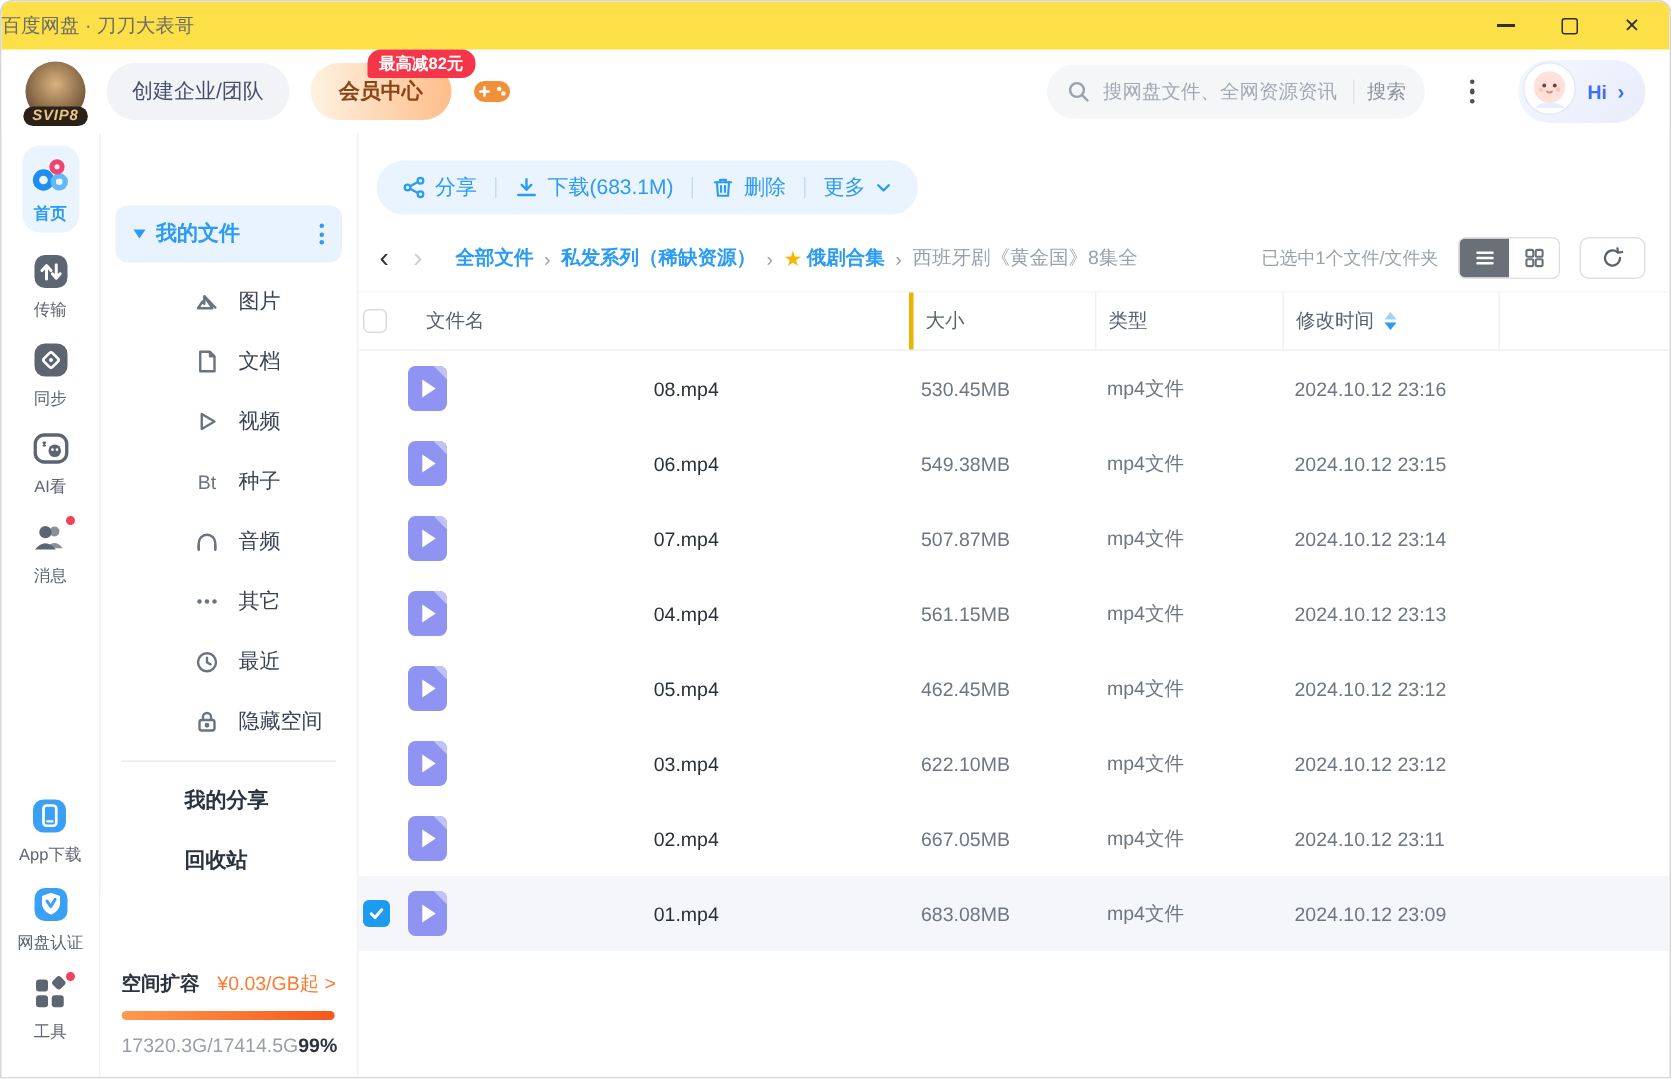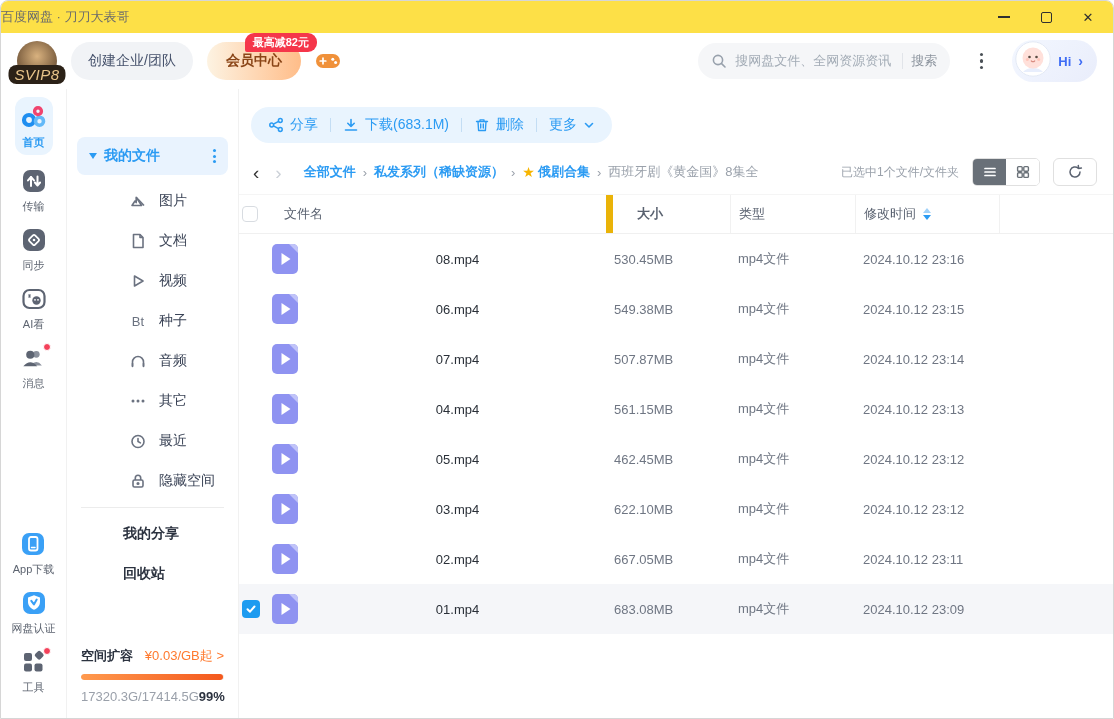--- a/index.html
+++ b/index.html
@@ -10,21 +10,21 @@
   .titlebar { height:32px; background:#fde047; position:relative; display:flex; align-items:center; justify-content:flex-start; }
   .tb-title { font-size:13px; color:#6b6b6b; }
   .win-controls { position:absolute; right:4px; top:0; height:100%; display:flex; }
   .win-btn { width:42px; height:100%; display:flex; align-items:center; justify-content:center; color:#303030; font-size:13px; cursor:default; }
   .glyph-min { width:12px; height:2px; background:#303030; }
   .glyph-max { width:11px; height:11px; border:1.5px solid #303030; border-radius:2px; }
 
   
   .header { height:56px; background:#fff; display:flex; align-items:center; padding:0 16px; gap:14px; }
   .user-avatar { width:40px; height:40px; border-radius:50%; background:radial-gradient(circle at 50% 38%, #d9b27f 0%, #8a6b49 55%, #4a3424 100%); position:relative; flex:0 0 auto; }
-  .svip-badge { position:absolute; bottom:-3px; left:50%; transform:translateX(-50%); background:#2b2117; color:#e8c48a; font-size:15px; font-weight:normal; font-style:italic; padding:1px 6px; border-radius:8px; white-space:nowrap; letter-spacing:.5px; }
+  .svip-badge { position:absolute; bottom:-3px; left:50%; transform:translateX(-50%); background:#2b2117; color:#e8c48a; font-size:10px; font-weight:bold; font-style:italic; padding:1px 6px; border-radius:8px; white-space:nowrap; letter-spacing:.5px; }
   .team-btn { border:none; background:#f1f3f6; color:#45516b; font-size:14px; padding:10px 17px; border-radius:20px; font-family:inherit; }
   .vip-btn { position:relative; border:none; background:linear-gradient(90deg,#fdf3e2,#ffbd89); color:#8a4517; font-weight:bold; font-size:14px; padding:10px 19px; border-radius:20px; font-family:inherit; }
   .vip-badge { position:absolute; top:-9px; right:-16px; background:#f5364a; color:#fff; font-size:11px; font-weight:bold; padding:2px 8px; border-radius:9px 9px 9px 2px; white-space:nowrap; }
   .gamepad { display:flex; align-items:center; }
   .search-box { margin-left:auto; width:252px; height:36px; background:#f5f6f8; border-radius:18px; display:flex; align-items:center; padding:0 13px; gap:8px; }
   .search-ph { flex:1; font-size:13px; color:#a2abb5; white-space:nowrap; overflow:hidden; }
   .search-div { width:1px; height:16px; background:#e1e4e9; }
   .search-btn { font-size:13px; color:#8b939d; }
   .dots-btn { width:34px; height:34px; display:flex; flex-direction:column; align-items:center; justify-content:center; gap:3px; }
   .dots-btn i { width:3.5px; height:3.5px; border-radius:50%; background:#4a5056; }
@@ -85,21 +85,21 @@
   .vt-btn { width:33px; height:26px; display:flex; align-items:center; justify-content:center; background:#fff; }
   .vt-btn.active { background:#697078; }
   .refresh-btn { width:44px; height:28px; border:1px solid #e0e0e0; border-radius:6px; display:flex; align-items:center; justify-content:center; background:#fff; }
 
   
   .table-header { display:flex; align-items:stretch; height:40px; border-top:1px solid #f5f5f5; border-bottom:1px solid #f0f0f0; margin-top:6px; font-size:13px; color:#5a6270; }
   .th { display:flex; align-items:center; }
   .th-name { width:367px; }
   .hdr-checkbox { width:16px; height:16px; border:1px solid #d8dce1; border-radius:4px; margin-left:3px; background:#fff; }
   .th-name-label { margin-left:26px; }
-  .th-size { width:124px; padding-left:24px; border-left:7px solid #eab308;font-weight:bold; }
+  .th-size { width:124px; padding-left:8px; border-left:3px solid #eab308; }
   .th-type { width:125px; padding-left:8px; border-left:1px solid #f1f1f1; }
   .th-mtime { width:144px; padding-left:8px; border-left:1px solid #f1f1f1; gap:7px; }
   .th-empty { flex:1; border-left:1px solid #f1f1f1; }
   .sort { display:flex; flex-direction:column; gap:2px; }
   .sort .up { width:0; height:0; border-left:4px solid transparent; border-right:4px solid transparent; border-bottom:5px solid #9fd1f9; }
   .sort .down { width:0; height:0; border-left:4px solid transparent; border-right:4px solid transparent; border-top:5px solid #2b9bf3; }
 
   .row { display:flex; align-items:center; height:50px; font-size:13px; }
   .row.selected { background:#f5f6f9; }
   .cb-slot { width:20px; margin-left:2px; display:flex; align-items:center; justify-content:center; }

